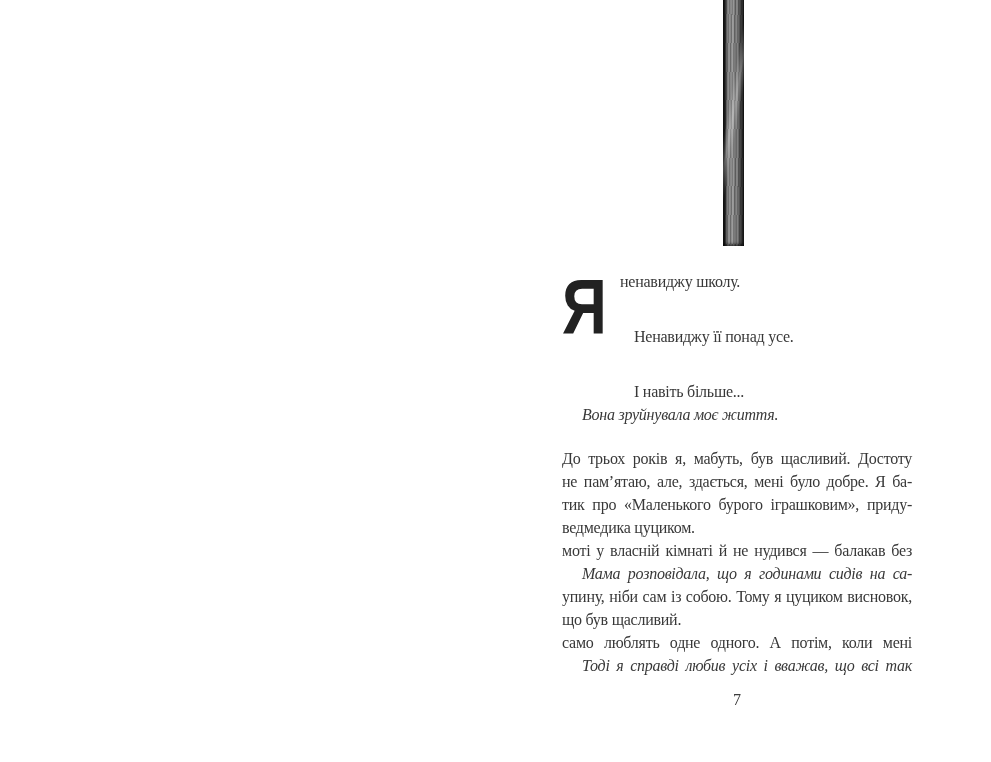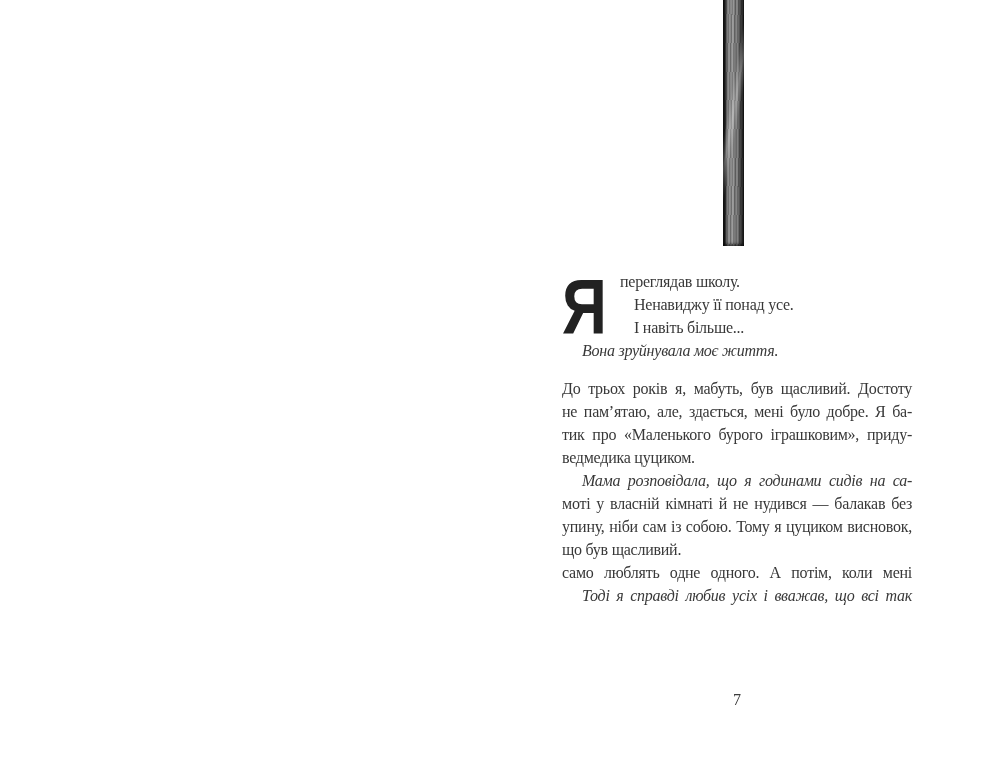--- a/index.html
+++ b/index.html
@@ -47,22 +47,22 @@
     line-height: 78px;
     color: #222222;
     transform: scaleX(0.8);
     transform-origin: left top;
     letter-spacing: 0;
   }
   .line { min-height: 23px; }
   .j { text-align: justify; text-align-last: justify; }
   .ind { padding-left: 20px; font-style: italic; }
   .dc1 { padding-left: 58px; }
-  .dc2 { padding-left: 72px; }
-  .para-first { margin-top: 15px; }
+  .dc2 { padding-left: 72px; margin-top: 32px; }
+  .para-first { margin-top: 21px; }
   .folio {
     position: absolute;
     left: 562px; top: 692px;
     width: 350px;
     text-align: center;
     font-size: 16px;
     line-height: 16px;
     color: #3c3c3c;
   }
 </style>
@@ -70,36 +70,36 @@
 <body>
 
 <div class="book-page">
 
   <div class="pole"></div>
 
   <div class="content">
 
     <div class="opening">
       <span class="drop-cap">Я</span>
-      <div class="line dc1">переглядав школу.</div>
+      <div class="line dc1">ненавиджу школу.</div>
       <div class="line dc2">Ненавиджу її понад усе.</div>
       <div class="line dc2">І навіть більше...</div>
       <div class="line ind">Вона зруйнувала моє життя.</div>
     </div>
 
     <div class="para-first">
       <div class="line j">До трьох років я, мабуть, був щасливий. Достоту</div>
       <div class="line j">не пам’ятаю, але, здається, мені було добре. Я ба-</div>
       <div class="line j">тик про «Маленького бурого іграшковим», приду-</div>
       <div class="line">ведмедика цуциком.</div>
     </div>
 
     <div>
+      <div class="line j">моті у власній кімнаті й не нудився — балакав без</div>
       <div class="line j ind">Мама розповідала, що я годинами сидів на са-</div>
-      <div class="line j">моті у власній кімнаті й не нудився — балакав без</div>
       <div class="line j">упину, ніби сам із собою. Тому я цуциком висновок,</div>
       <div class="line">що був щасливий.</div>
     </div>
 
     <div>
       <div class="line j">само люблять одне одного. А потім, коли мені</div>
       <div class="line j ind">Тоді я справді любив усіх і вважав, що всі так</div>
     </div>
 
   </div>

